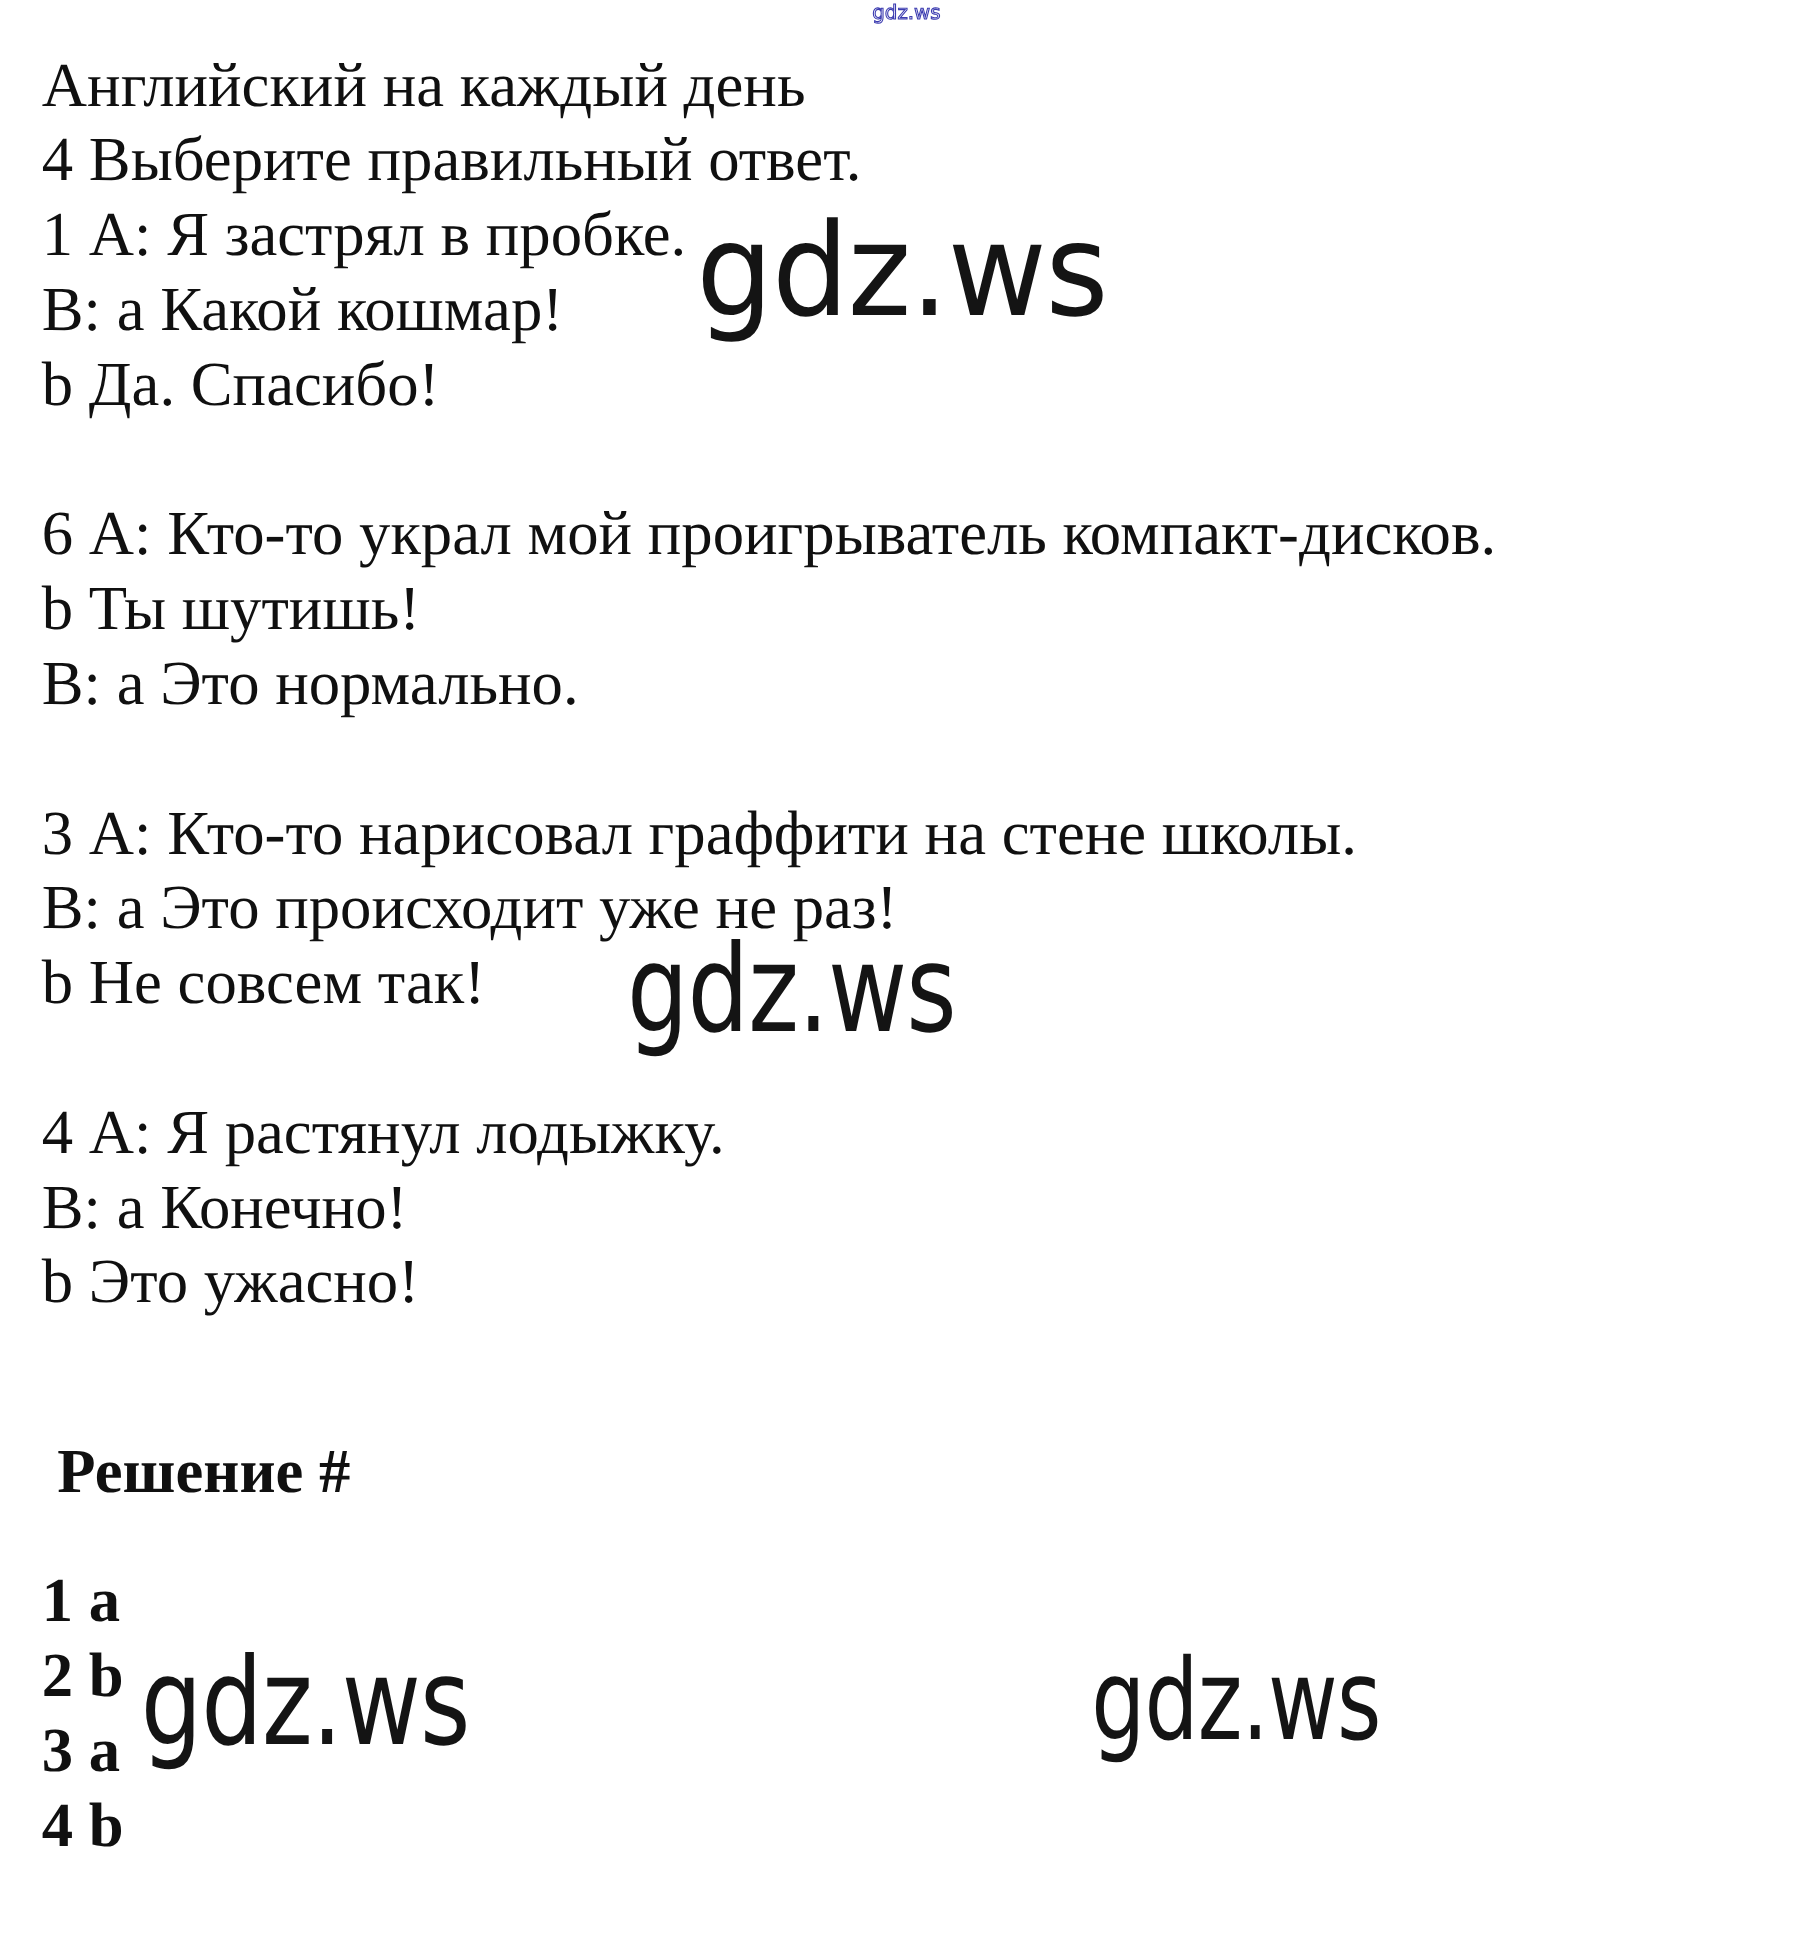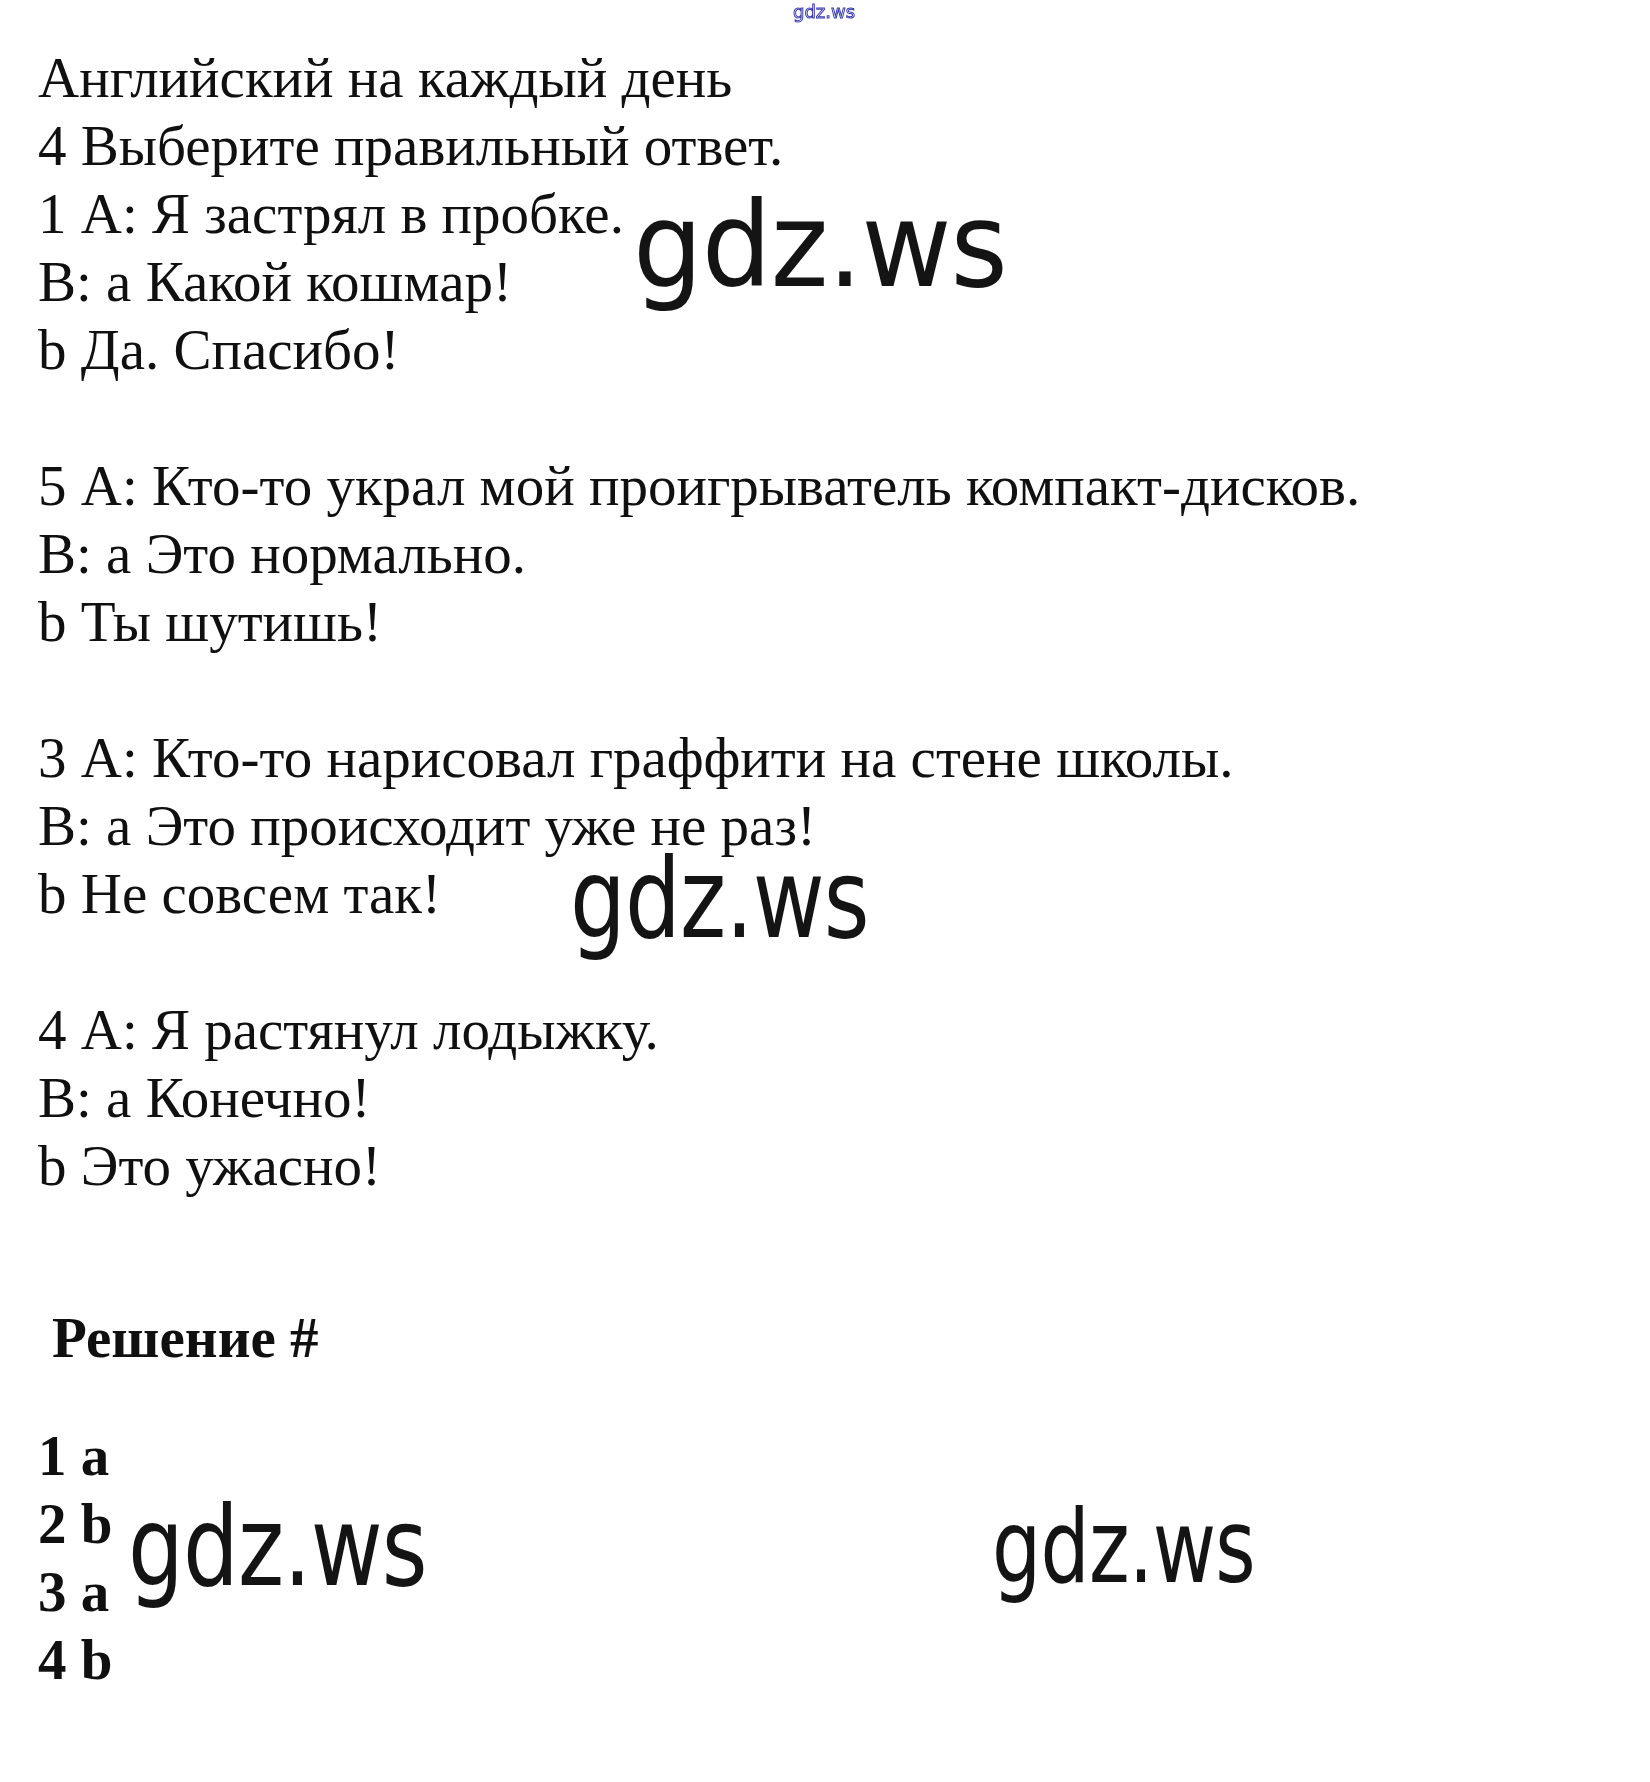--- a/index.html
+++ b/index.html
@@ -87,23 +87,23 @@
 
   <div class="doc">
     <div class="line">Английский на каждый день</div>
     <div class="line">4 Выберите правильный ответ.</div>
 
     <div class="line">1 А: Я застрял в пробке.</div>
     <div class="line">В: а Какой кошмар!</div>
     <div class="line">b Да. Спасибо!</div>
     <div class="line blank"></div>
 
-    <div class="line">5 А: Кто-то украл мой проигрыватель компакт-дисков.</div>
+    <div class="line">6 А: Кто-то украл мой проигрыватель компакт-дисков.</div>
+    <div class="line">b Ты шутишь!</div>
     <div class="line">В: а Это нормально.</div>
-    <div class="line">b Ты шутишь!</div>
     <div class="line blank"></div>
 
     <div class="line">3 А: Кто-то нарисовал граффити на стене школы.</div>
     <div class="line">В: а Это происходит уже не раз!</div>
     <div class="line">b Не совсем так!</div>
     <div class="line blank"></div>
 
     <div class="line">4 А: Я растянул лодыжку.</div>
     <div class="line">В: а Конечно!</div>
     <div class="line">b Это ужасно!</div>

